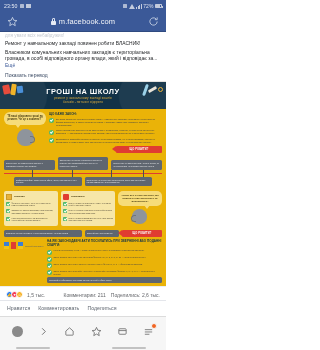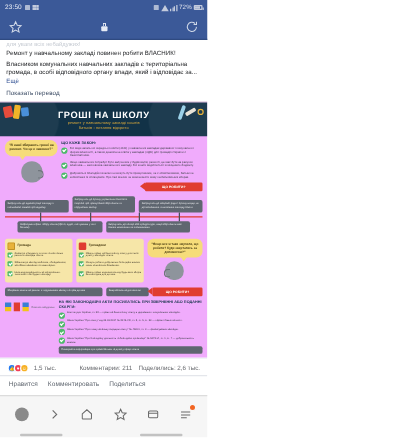--- a/index.html
+++ b/index.html
@@ -71,21 +71,21 @@
     font-size:4.9px; color:#1c1e21; line-height:6.6px;
     letter-spacing:.05px; margin-top:2.5px;
   }
   .more-link{ color:#3b5998; }
   .translate{
     font-size:5px; color:#3a4a63; margin:3px 0 2.5px 0; letter-spacing:.05px;
   }
 
   
   .info{
-    width:100%; background:#f0abfc; position:relative;
+    width:100%; background:#eab308; position:relative;
     border-top:1px solid #e6e4e0;
   }
 
   
   .ig-head{
     height:27px; background:#123247; position:relative; overflow:hidden;
     display:flex; align-items:center; justify-content:center; flex-direction:column;
   }
   .ig-head::before{
     content:""; position:absolute; inset:0;
@@ -311,20 +311,21 @@
 
 <div class="browserbar">
   <svg class="bb-star" viewBox="0 0 24 24" fill="none" stroke="currentColor" stroke-width="1.8">
     <polygon points="12,3 14.8,9.3 21.5,10 16.5,14.5 18,21 12,17.6 6,21 7.5,14.5 2.5,10 9.2,9.3"></polygon>
   </svg>
   <span class="bb-url">
     <span class="bb-lock">
       <span class="shk"></span>
         <span class="body"></span>
     </span>
+    <span class="bb-urltext">m.facebook.com</span>
   </span>
   <svg class="bb-reload" viewBox="0 0 24 24" fill="none" stroke="currentColor" stroke-width="1.8">
     <path d="M20 12a8 8 0 1 1-2.6-5.9"></path>
       <polyline points="20,3 20,8 15,8"></polyline>
   </svg>
 </div>
 
 <div class="page">
 
   <div class="post-text">

